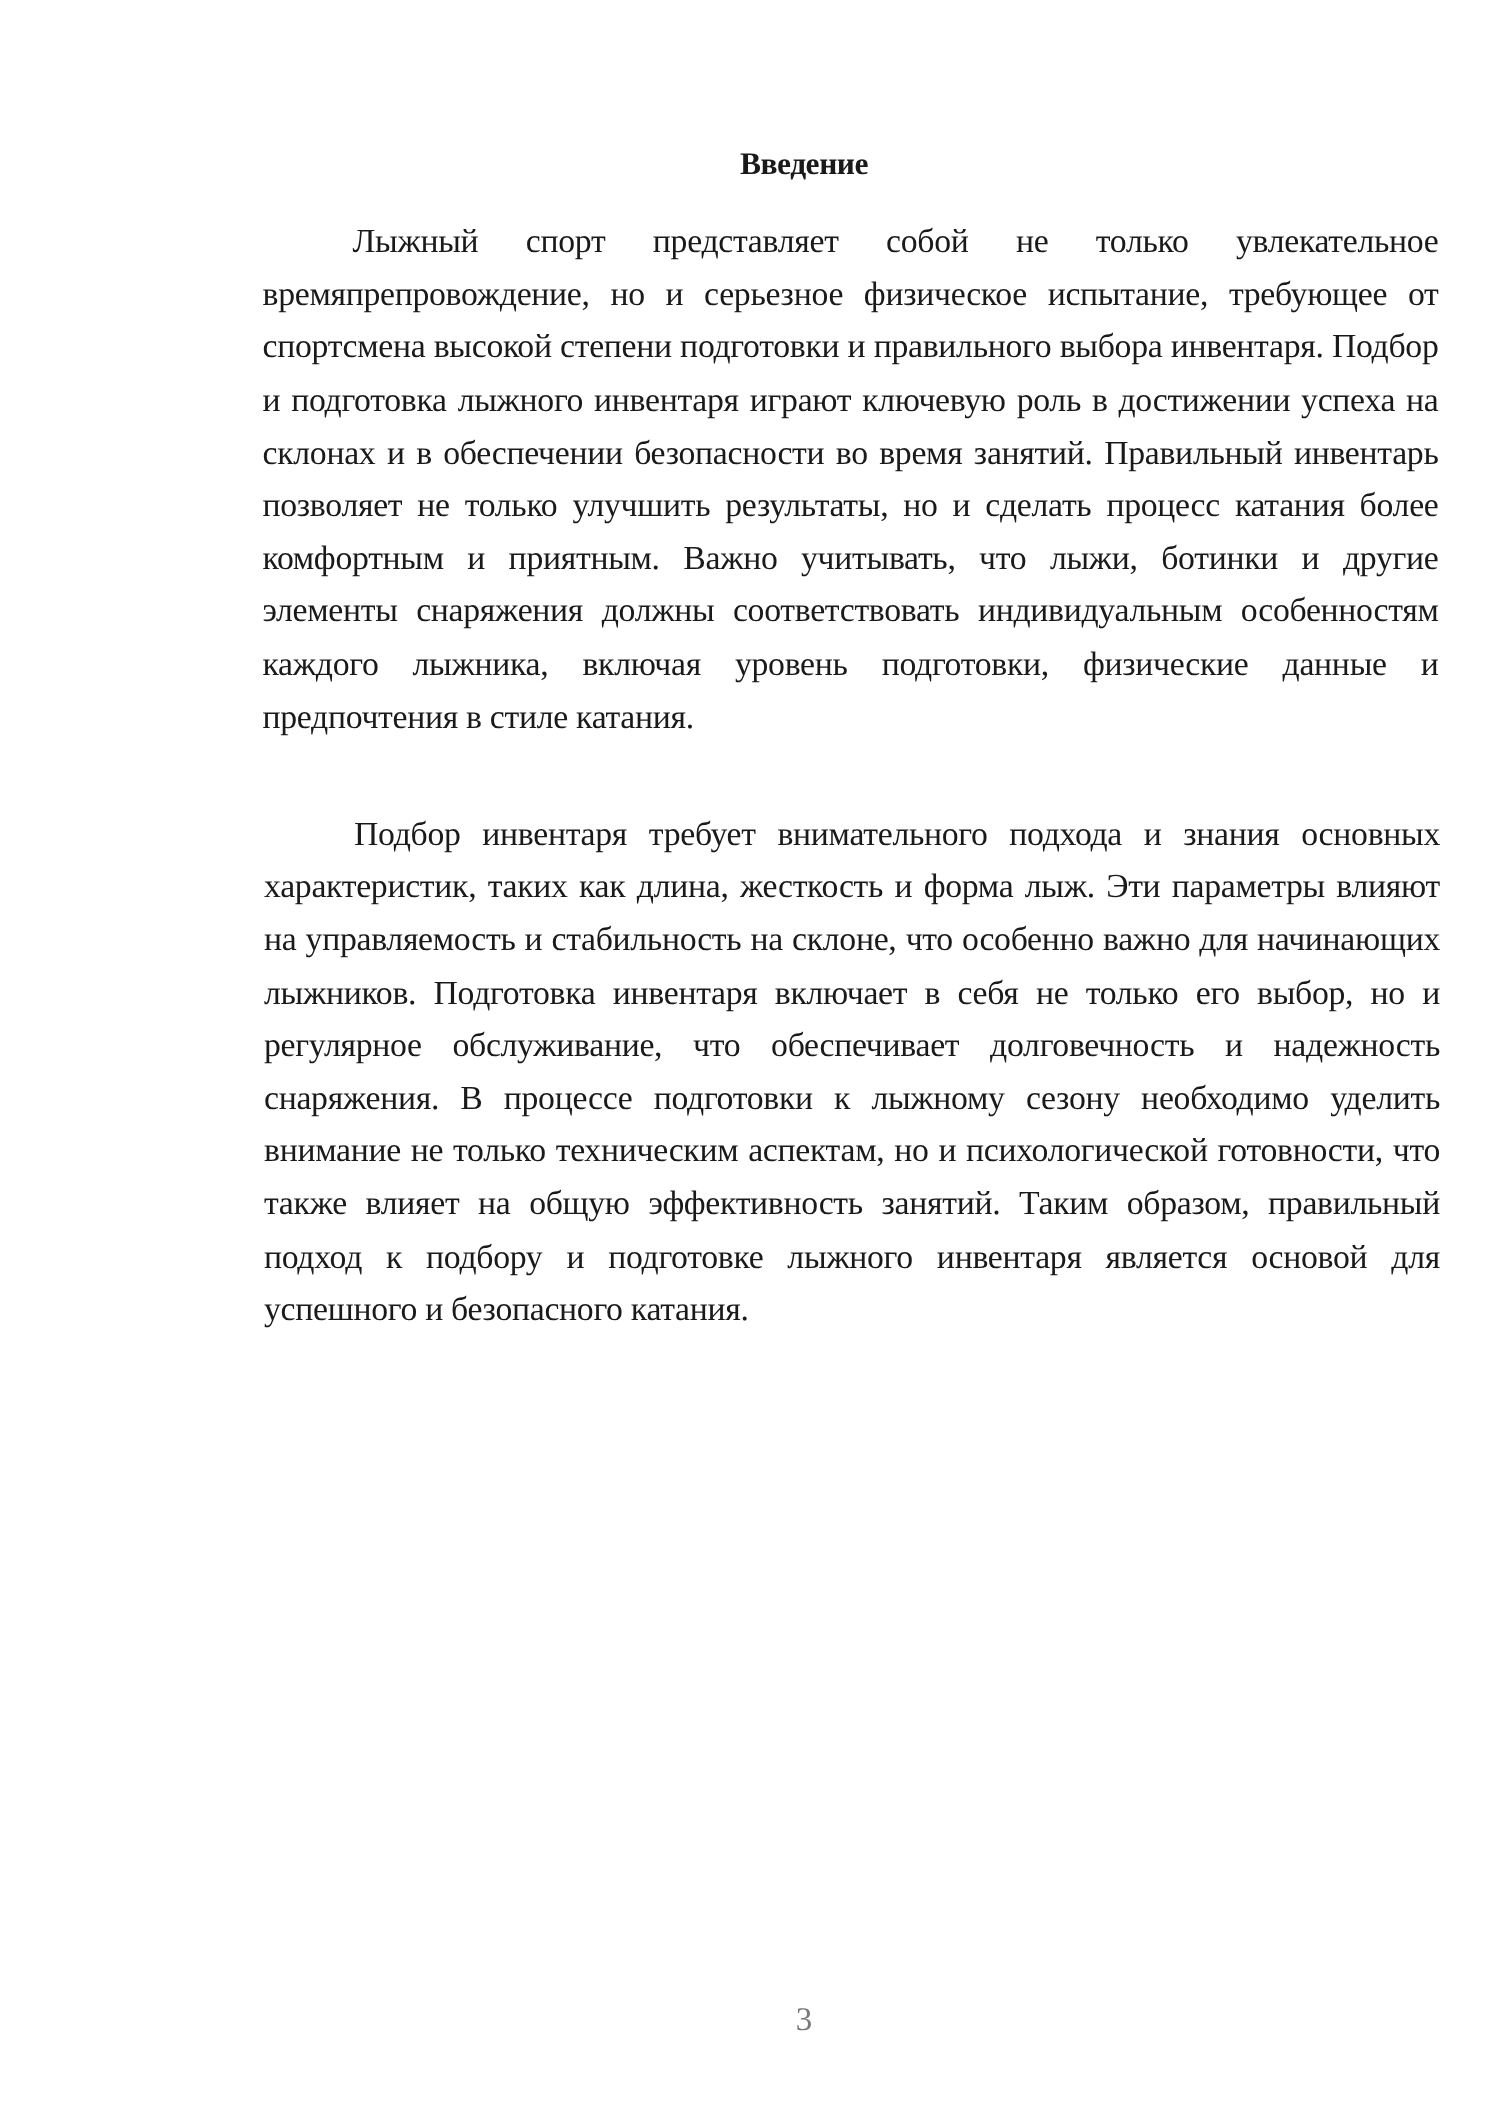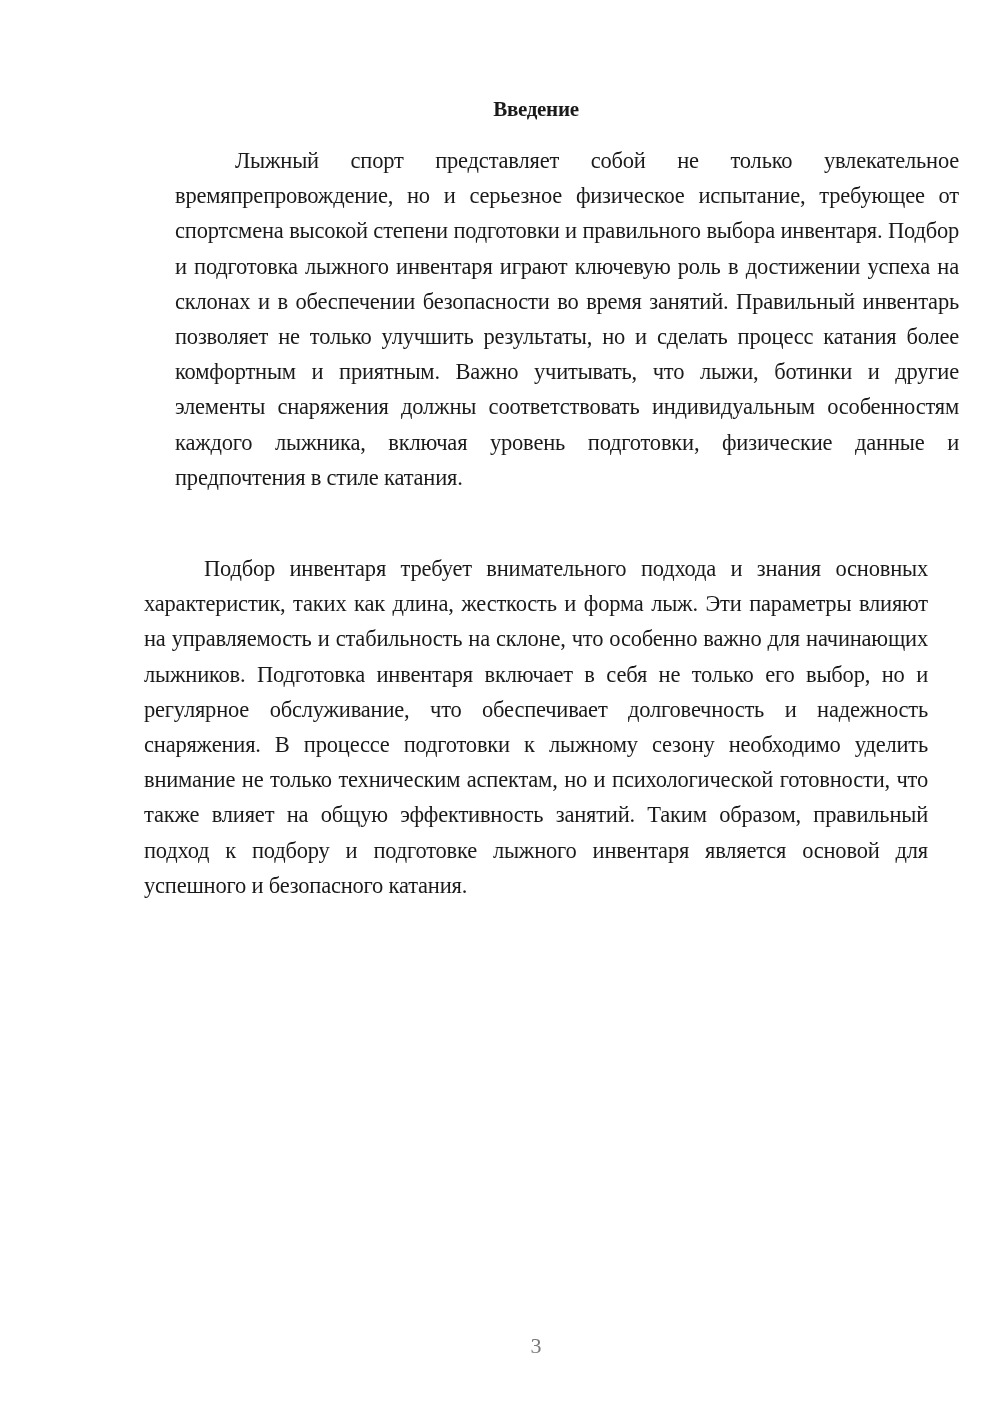--- a/index.html
+++ b/index.html
@@ -5,21 +5,21 @@
   html, body { margin: 0; padding: 0; background: #ffffff; }
   body { width: 1000px; height: 1414px; position: relative; overflow: hidden;
          font-family: "Liberation Serif", "DejaVu Serif", serif; color: #1a1a1a; }
   .page { position: absolute; left: 0; top: 0; width: 1000px; height: 1029px; }
   .title { position: absolute; top: 97px; left: 0; width: 1072px; text-align: center;
            font-weight: bold; font-size: 21px; letter-spacing: -0.3px; }
   .body-text { position: absolute; left: 144px; width: 784px; }
   .para { margin: 0; font-size: 22.5px; line-height: 35.2px; text-align: justify;
           text-indent: 60px; letter-spacing: -0.2px; }
   .p1 { top: 143px; margin-left: 31px; }
-  .p2 { top: 551px; }
+  .p2 { top: 538px; margin-left: 32px; }
   .page-number { position: absolute; top: 1333px; left: 0; width: 1072px; text-align: center;
                  font-size: 22px; color: #7a7a7a; }
 </style>
 </head>
 <body>
 
 <div class="page">
   <div class="title">Введение</div>
 
   <div class="body-text p1">

